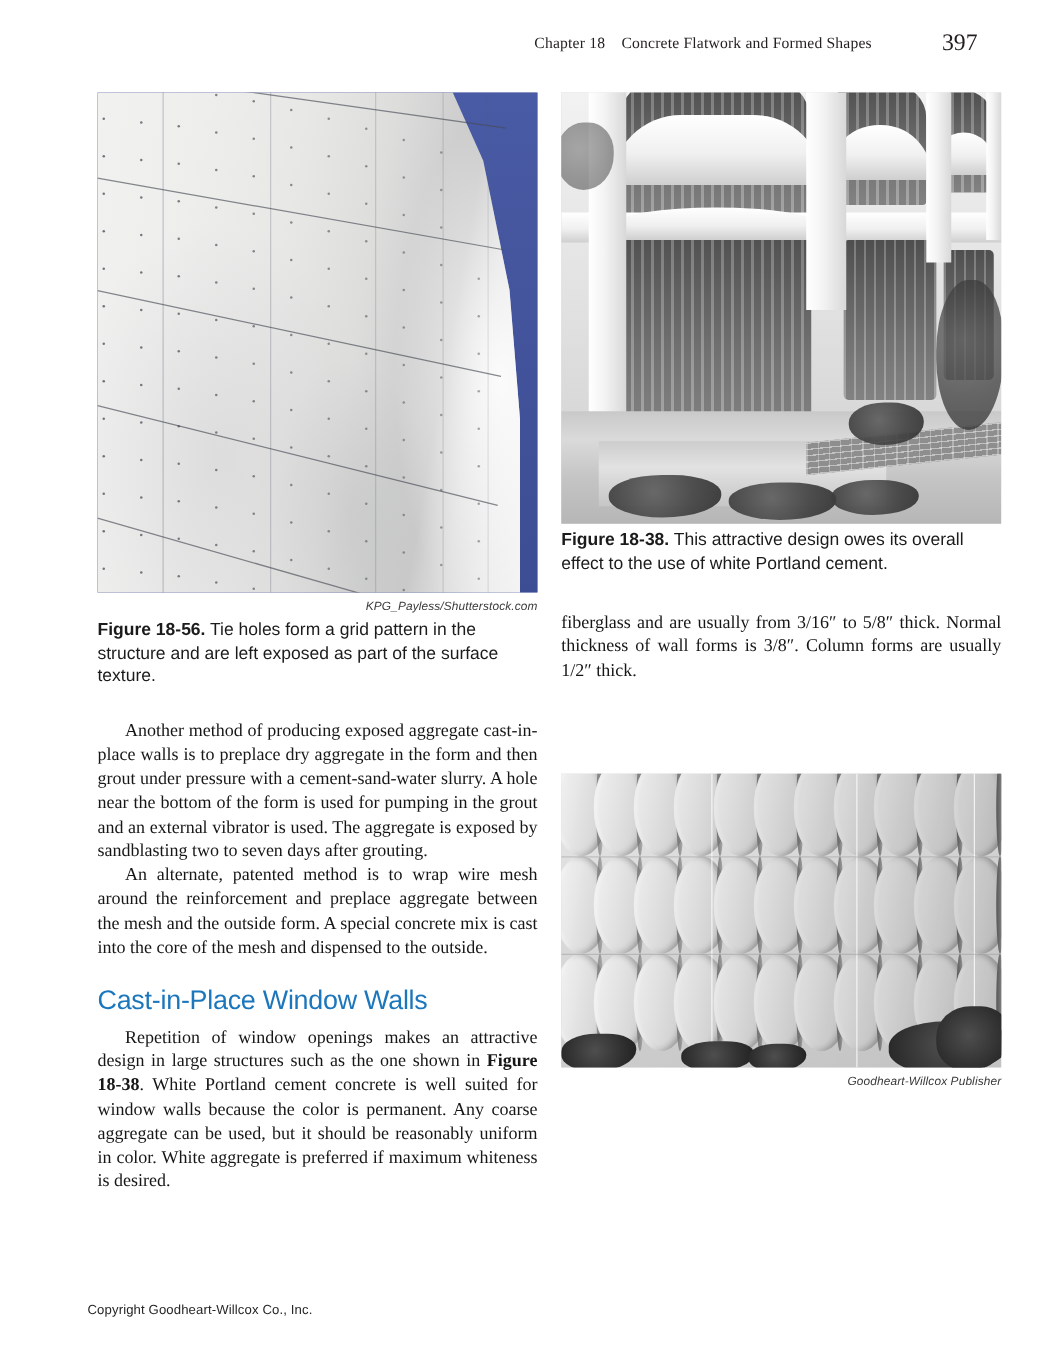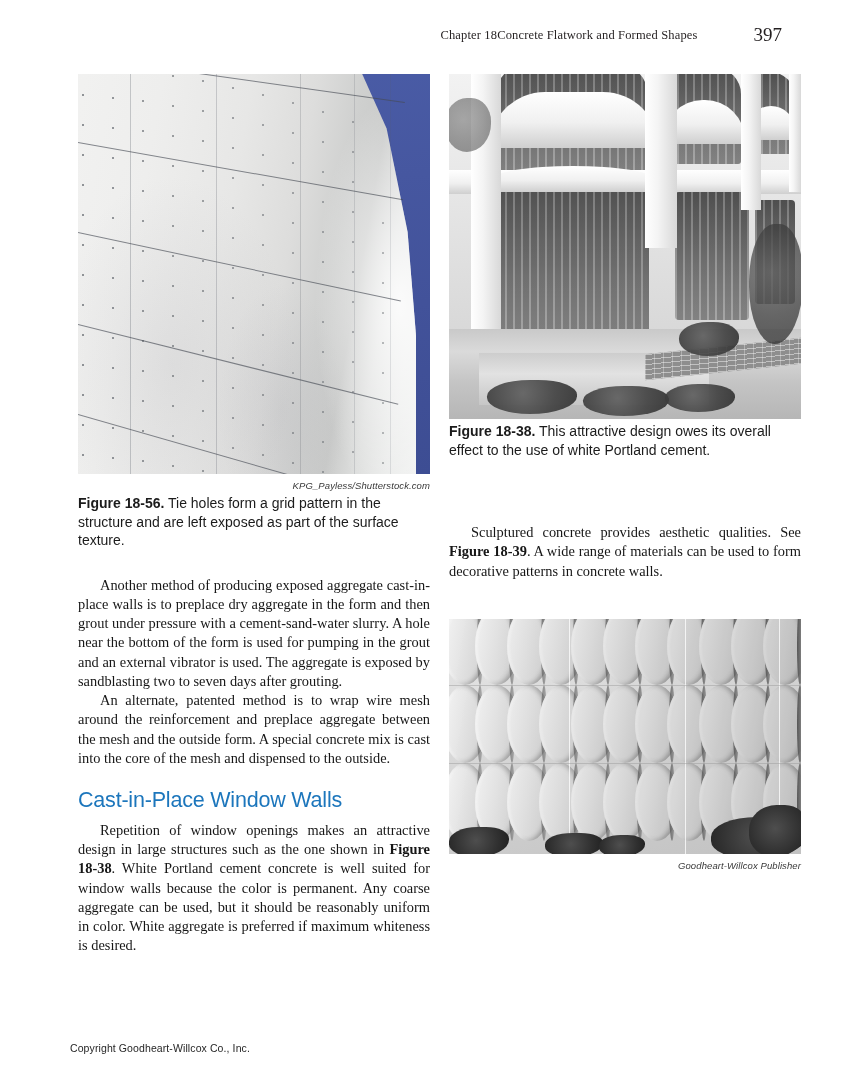--- a/index.html
+++ b/index.html
@@ -31,20 +31,21 @@
     font-family: "Liberation Serif", serif;
     font-size: 12.5px;
     letter-spacing: 0.15px;
     color: #231f20;
   }
   .rh-title {
     font-family: "Liberation Serif", serif;
     font-size: 12.5px;
     letter-spacing: 0.15px;
     color: #231f20;
+    margin-left: 13px;
   }
   .rh-pageno {
     font-family: "Liberation Serif", serif;
     font-size: 19px;
     color: #231f20;
     margin-left: 56px;
     position: relative;
     top: 2px;
   }
 
@@ -483,29 +484,27 @@
           <div class="shrub" style="left: -4px; top: 24px; width: 46px; height: 54px; opacity: 0.5;"></div>
         </div>
     </div>
     <div class="caption">
       <span class="fignum">Figure 18-38.</span><span> This attractive design owes its overall effect to the use of white Portland cement.</span>
     </div>
   </div>
 
   <div class="sp-30"></div>
 
+  <p class="body cont">fiberglass and are usually from 3/16″ to 5/8″ thick. Normal thickness of wall forms is 3/8″. Column forms are usually 1/2″ thick.</p>
 
   <div class="sp-26"></div>
 
 
   <div class="sp-8"></div>
 
-  <p class="body">
-    <span>Sculptured concrete provides aesthetic qualities. See </span><b>Figure 18-39</b><span>. A wide range of materials can be used to form decorative patterns in concrete walls.</span>
-  </p>
 
   <div class="sp-38"></div>
 
   <div class="figure">
     <div class="figure-image fig39">
       <div class="bg"></div>
       <div id="fig39parts">
           <div class="lens" style="left: -6px; top: -12px; filter: brightness(1.02);"></div>
           <div class="rib" style="left: 28px; top: -12px; opacity: 0.55;"></div>
           <div class="lens" style="left: 26px; top: -12px; filter: brightness(1.007);"></div>

